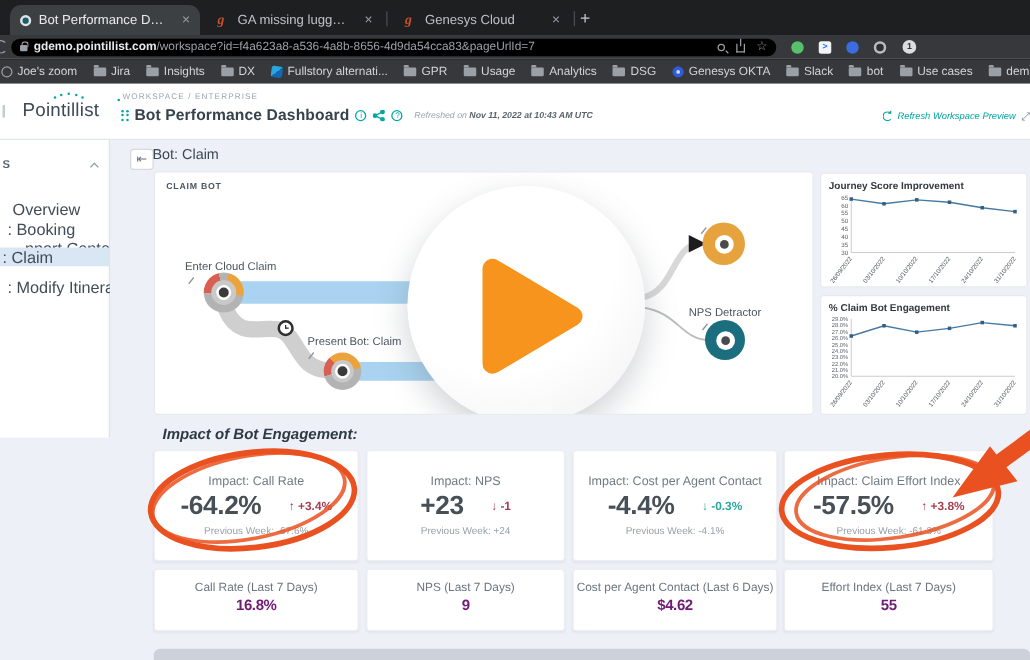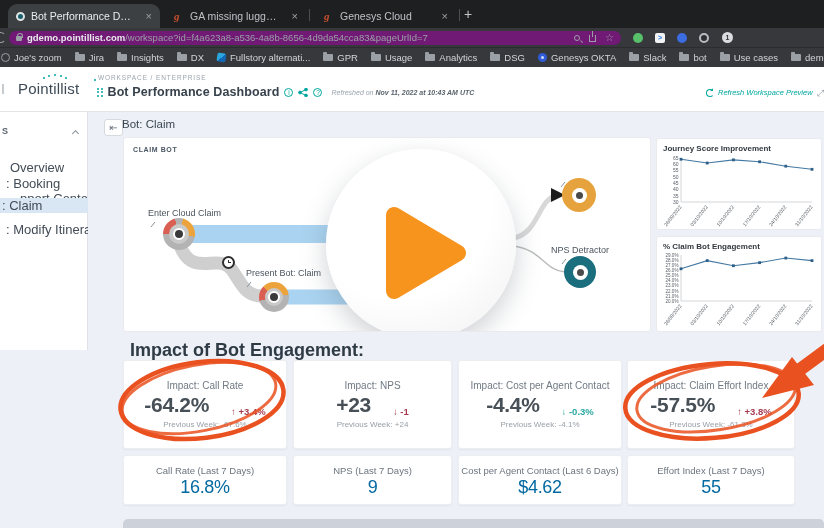--- a/index.html
+++ b/index.html
@@ -15,21 +15,21 @@
   .tab .title{flex:1;overflow:hidden;text-overflow:ellipsis;}
   .tab .close{color:#9aa0a6;font-size:11px;margin-left:4px;}
   .fav-pointillist{width:9px;height:9px;border-radius:50%;border:2px solid #dfe3e6;background:#17606b;flex:0 0 auto;}
   .fav-genesys{width:10px;height:11px;color:#c8502d;font:italic bold 11px "Liberation Serif",serif;line-height:11px;flex:0 0 auto;}
   .tabsep{position:absolute;top:9px;width:1px;height:12px;background:#4a4d51;}
   .newtab{position:absolute;left:464px;top:5px;color:#c3c7cb;font-size:14px;line-height:18px;}
 
   .toolbar{position:absolute;left:0;top:28px;width:824px;height:19px;background:#36383b;}
   .reload-part{position:absolute;left:-5px;top:3.5px;width:11px;height:11px;border:1.6px solid #9aa0a6;
                border-radius:50%;border-right-color:transparent;}
-  .omnibox{position:absolute;left:9px;top:2.5px;width:612px;height:14px;background:#701a75;border-radius:8px;
+  .omnibox{position:absolute;left:9px;top:2.5px;width:612px;height:14px;background:#000000;border-radius:8px;
            display:flex;align-items:center;padding:0 7px;gap:5px;}
   .lock{width:6px;height:5px;background:#9aa0a6;border-radius:1px;position:relative;margin-top:2px;flex:0 0 auto;}
   .lock::before{content:"";position:absolute;left:1px;top:-3px;width:4px;height:4px;border:1.2px solid #9aa0a6;
                 border-bottom:none;border-radius:3px 3px 0 0;}
   .url{font-size:9.5px;color:#9aa0a6;white-space:nowrap;overflow:hidden;}
   .url b{color:#e8eaed;font-weight:bold;}
   .omni-icons{margin-left:auto;display:flex;align-items:center;gap:9px;}
   .mag{width:6px;height:6px;border:1.3px solid #9aa0a6;border-radius:50%;position:relative;}
   .mag::after{content:"";position:absolute;left:5px;top:5px;width:3px;height:1.3px;background:#9aa0a6;transform:rotate(45deg);}
   .shareic{width:7px;height:7px;border:1.2px solid #9aa0a6;border-top:none;position:relative;margin-top:2px;}
@@ -104,30 +104,30 @@
   .clock{position:absolute;left:98px;top:118px;width:13px;height:13px;border-radius:50%;background:#fff;border:2px solid #2e2e2e;}
   .clock::before{content:"";position:absolute;left:4px;top:1.5px;width:1.4px;height:3.6px;background:#2e2e2e;}
   .clock::after{content:"";position:absolute;left:4px;top:3.8px;width:3.4px;height:1.4px;background:#2e2e2e;}
   .play{position:absolute;left:202px;top:11px;width:190px;height:190px;border-radius:50%;
         background:radial-gradient(circle at 38% 30%,#ffffff 52%,#f5f5f6 82%,#ebebed 100%);
         box-shadow:0 10px 26px rgba(100,105,120,.30);}
 
   .chart-card{position:absolute;left:656px;width:166px;background:#fff;border:1px solid #e8eaee;border-radius:3px;}
   .chart-title{position:absolute;left:6px;top:5px;font-size:8px;font-weight:bold;color:#33393f;}
 
-  .impact-heading{position:absolute;left:130px;top:340px;font-size:18px;font-weight:bold;color:#2e3a44;}
+  .impact-heading{position:absolute;left:130px;top:340px;font-size:12px;font-weight:bold;color:#2e3a44;font-style:italic;}
   .kcard{position:absolute;background:#fff;border:1px solid #eceef2;border-radius:3px;box-shadow:0 1px 2px rgba(0,0,0,.05);
          display:flex;flex-direction:column;align-items:center;text-align:center;}
   .kcard .t{font-size:10px;color:#707a84;margin-top:19px;}
-  .kcard .vrow{margin-top:2px;display:flex;align-items:flex-end;gap:22px;}
+  .kcard .vrow{margin-top:2px;display:flex;align-items:center;gap:22px;}
   .kcard .v{font-size:21px;font-weight:bold;color:#474f57;letter-spacing:-.3px;}
   .kcard .d{font-size:9.5px;font-weight:bold;}
   .kcard .p{font-size:8px;color:#98a0a8;margin-top:3px;}
   .scard .t{font-size:9.5px;color:#6b747e;margin-top:9px;}
-  .scard .v{font-size:18px;font-weight:normal;color:#0369a1;margin-top:1px;}
+  .scard .v{font-size:12px;font-weight:bold;color:#701a75;margin-top:1px;}
 
   .next-strip{position:absolute;left:123px;top:519px;width:701px;height:9px;background:#cdd1d9;border-radius:5px 5px 0 0;}
   .annot{position:absolute;left:0;top:0;pointer-events:none;z-index:60;}
   svg text{font-family:"Liberation Sans",sans-serif;}
 </style>
 </head>
 <body>
 
 <div class="stage">
 

